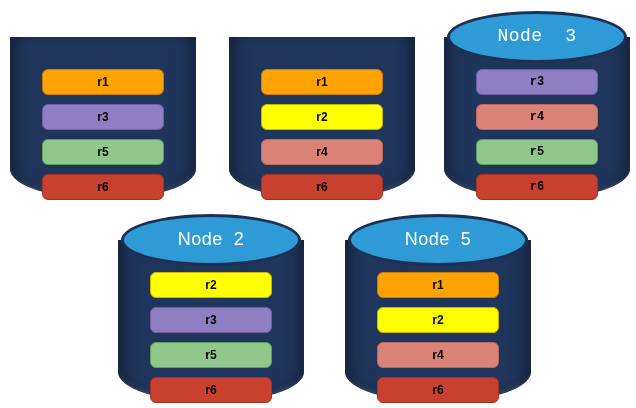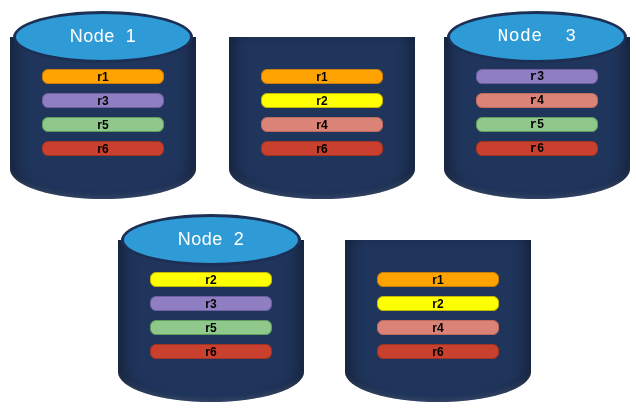--- a/index.html
+++ b/index.html
@@ -38,37 +38,34 @@
     font-size: 18px;
     white-space: pre;
     letter-spacing: .5px;
     margin-top: -2px;
   }
   .bars {
     position: absolute; left: 0; right: 0; top: 60px;
     display: flex; flex-direction: column; align-items: center; gap: 9px;
   }
   .bar {
-    width: 122px; height: 15px;
+    width: 122px; height: 26px;
     box-sizing: border-box;
     border: 1px solid rgba(0,0,0,.35);
     border-radius: 6px;
     display: flex; align-items: center; justify-content: center;
     font-weight: bold; font-size: 12px; color: #000;
     line-height: 1;
   }
 </style>
 </head>
 <body>
 
 <div class="node pos-0">
   <div class="cyl-body"></div>
-  <div class="cyl-top">
-    <span class="cyl-title">Node  1</span>
-  </div>
   <div class="bars">
       <div class="bar" style="background: rgb(255, 163, 3); border-color: rgb(199, 126, 6);">
         <span style="color: rgb(0, 0, 0);">r1</span>
       </div>
       <div class="bar" style="background: rgb(143, 126, 194); border-color: rgb(111, 95, 163);">
         <span style="color: rgb(0, 0, 0);">r3</span>
       </div>
       <div class="bar" style="background: rgb(143, 200, 138); border-color: rgb(95, 158, 92);">
         <span style="color: rgb(0, 0, 0);">r5</span>
       </div>
@@ -133,20 +130,23 @@
         <span style="color: rgb(0, 0, 0);">r5</span>
       </div>
       <div class="bar" style="background: rgb(201, 64, 46); border-color: rgb(160, 51, 33);">
         <span style="color: rgb(0, 0, 0);">r6</span>
       </div>
     </div>
 </div>
 
 <div class="node pos-4">
   <div class="cyl-body"></div>
+  <div class="cyl-top">
+    <span class="cyl-title">Node  5</span>
+  </div>
   <div class="bars">
       <div class="bar" style="background: rgb(255, 163, 3); border-color: rgb(199, 126, 6);">
         <span style="color: rgb(0, 0, 0);">r1</span>
       </div>
       <div class="bar" style="background: rgb(255, 255, 0); border-color: rgb(199, 181, 0);">
         <span style="color: rgb(0, 0, 0);">r2</span>
       </div>
       <div class="bar" style="background: rgb(219, 131, 119); border-color: rgb(190, 106, 93);">
         <span style="color: rgb(0, 0, 0);">r4</span>
       </div>

